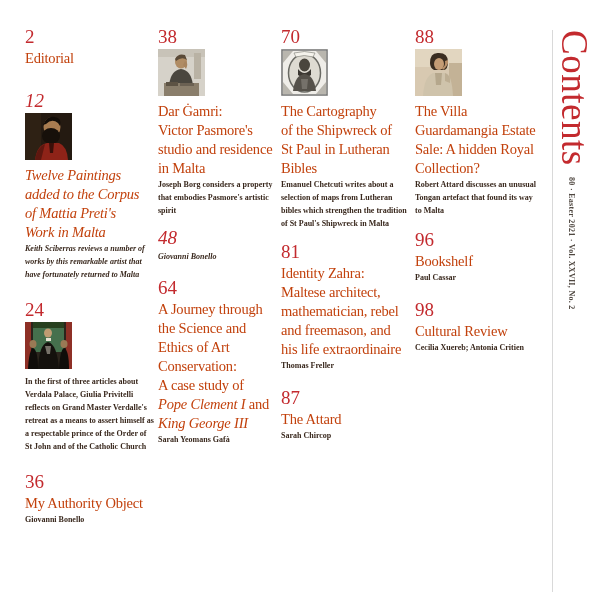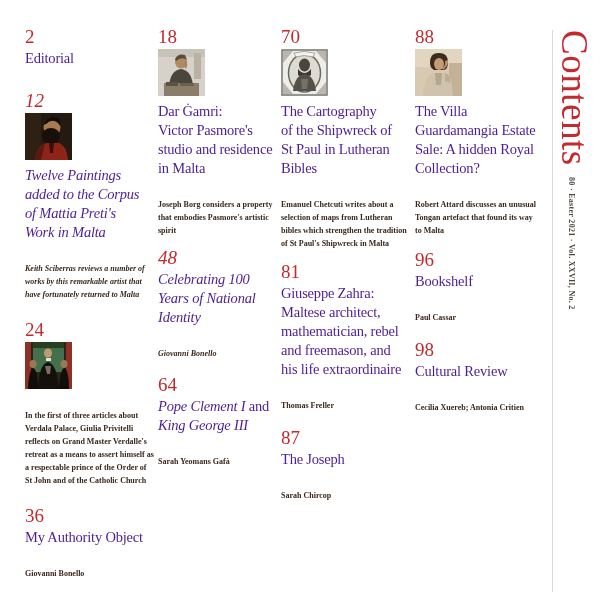--- a/index.html
+++ b/index.html
@@ -8,27 +8,27 @@
     font-family:"Liberation Serif","DejaVu Serif",serif;
   }
   .col{position:absolute;top:28px;}
   .col1{left:25px;}  .col2{left:158px;}  .col3{left:281px;}  .col4{left:415px;}
   .entry{margin-bottom:20px;}
   .page-num{
     color:#c32a2e;font-size:19px;line-height:18px;margin-bottom:3px;
   }
   .thumb{display:block;width:47px;height:47px;margin:2px 0 6px 0;}
   .title{
-    color:#4c1d95;font-size:14.5px;line-height:19px;letter-spacing:-0.2px;
+    color:#c2410c;font-size:14.5px;line-height:19px;letter-spacing:-0.2px;
     white-space:pre;margin:0;
   }
   .title .it{font-style:italic;}
   .desc,.author{
     color:#39281d;font-size:8px;font-weight:bold;line-height:13px;
-    white-space:pre;margin-top:20px;letter-spacing:0;
+    white-space:pre;margin-top:0;letter-spacing:0;
   }
   .sidebar-rule{
     position:absolute;left:552px;top:30px;width:1px;height:562px;background:#d9d9d9;
   }
   .masthead{
     position:absolute;left:554px;top:30px;
     writing-mode:vertical-rl;text-orientation:mixed;
     color:#c32a2e;font-size:37px;line-height:40px;letter-spacing:0.5px;
   }
   .issue-info{
@@ -99,21 +99,21 @@
       <div class="page-num">36</div>
       <div class="title">My Authority Object</div>
       <div class="author">Giovanni Bonello</div>
     </div>
 
   </div>
 
   <div class="col col2">
 
     <div class="entry" style="margin-bottom:12px;">
-      <div class="page-num">18</div>
+      <div class="page-num">38</div>
       <svg class="thumb" viewBox="0 0 47 47">
         <rect width="47" height="47" fill="#d6d2c9"></rect>
         <rect y="0" width="47" height="8" fill="#c8c3b8"></rect>
         <rect x="36" y="4" width="7" height="26" fill="#b9b2a4"></rect>
         <ellipse cx="23" cy="13" rx="6" ry="6.5" fill="#b08c64"></ellipse>
         <path d="M17 10 Q20 4 27 6 L29 11 Q24 7 18 12 Z" fill="#5a4a38"></path>
         <path d="M11 36 Q13 21 23 20 Q33 21 35 36 Z" fill="#4a463e"></path>
         <path d="M28 20 Q31 14 27 12 L25 16 Z" fill="#a8845e"></path>
         <rect x="6" y="34" width="35" height="13" fill="#8a7e6b"></rect>
         <rect x="8" y="33" width="12" height="4" fill="#5d5344"></rect>
@@ -123,29 +123,31 @@
 Victor Pasmore's
 studio and residence
 in Malta</div>
       <div class="desc">Joseph Borg considers a property
 that embodies Pasmore's artistic
 spirit</div>
     </div>
 
     <div class="entry" style="margin-bottom:16px;font-style:italic;">
       <div class="page-num">48</div>
-      <div class="title">Celebrating 100
-Years of National
-Identity</div>
       <div class="author">Giovanni Bonello</div>
     </div>
 
     <div class="entry">
       <div class="page-num">64</div>
-      <div class="title"><span class="it">Pope Clement I</span><span> and
+      <div class="title"><span>A Journey through
+the Science and
+Ethics of Art
+Conservation:
+A case study of
+</span><span class="it">Pope Clement I</span><span> and
 </span><span class="it">King George III</span></div>
       <div class="author">Sarah Yeomans Gafà</div>
     </div>
 
   </div>
 
   <div class="col col3">
 
     <div class="entry" style="margin-bottom:13px;">
       <div class="page-num">70</div>
@@ -169,31 +171,31 @@
 St Paul in Lutheran
 Bibles</div>
       <div class="desc">Emanuel Chetcuti writes about a
 selection of maps from Lutheran
 bibles which strengthen the tradition
 of St Paul's Shipwreck in Malta</div>
     </div>
 
     <div class="entry" style="margin-bottom:17px;">
       <div class="page-num">81</div>
-      <div class="title">Giuseppe Zahra:
+      <div class="title">Identity Zahra:
 Maltese architect,
 mathematician, rebel
 and freemason, and
 his life extraordinaire</div>
       <div class="author">Thomas Freller</div>
     </div>
 
     <div class="entry">
       <div class="page-num">87</div>
-      <div class="title">The Joseph</div>
+      <div class="title">The Attard</div>
       <div class="author">Sarah Chircop</div>
     </div>
 
   </div>
 
   <div class="col col4">
 
     <div class="entry" style="margin-bottom:14px;">
       <div class="page-num">88</div>
       <svg class="thumb" viewBox="0 0 47 47">

